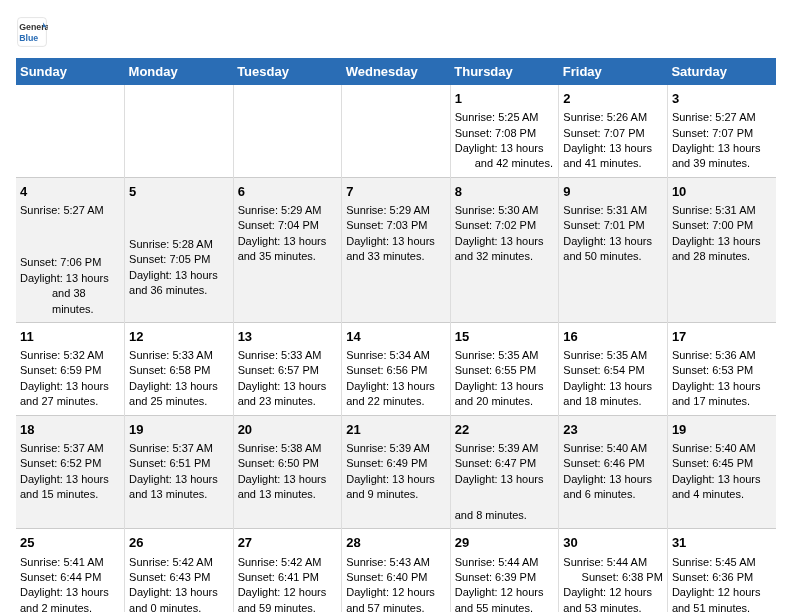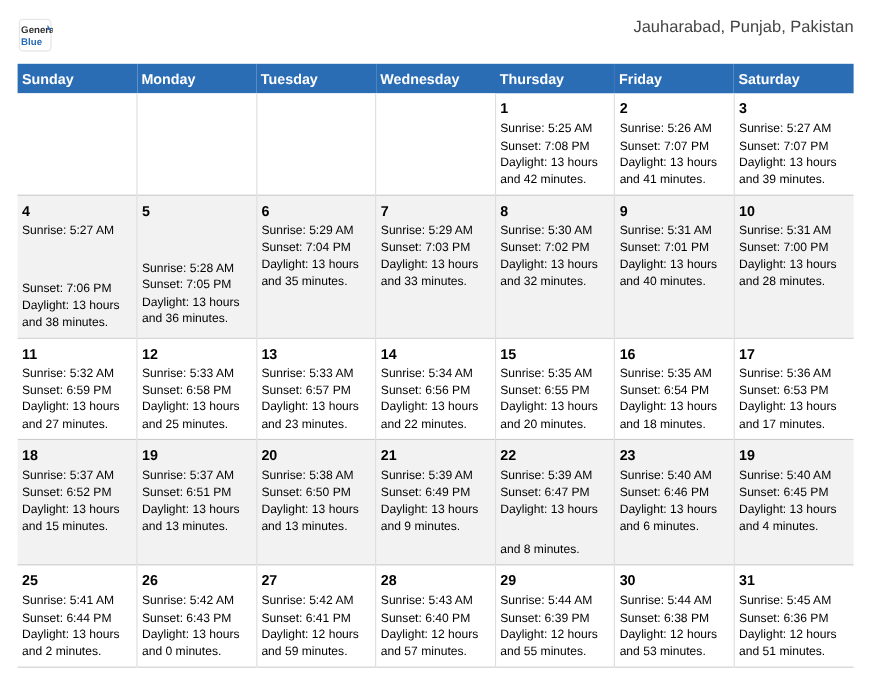--- a/index.html
+++ b/index.html
@@ -88,21 +88,20 @@
 <div class="header">
   <div class="logo">
     <svg class="logo-icon" viewBox="0 0 40 40">
       <rect x="2" y="2" width="36" height="36" rx="4" fill="#fff" stroke="#ddd" stroke-width="1"></rect>
       <text x="4" y="18" font-size="11" font-weight="bold" fill="#333" font-family="Arial">General</text>
       <text x="4" y="31" font-size="11" font-weight="bold" fill="#2a6db5" font-family="Arial">Blue</text>
       <polygon points="34,8 38,14 34,14" fill="#2a6db5"></polygon>
     </svg>
   </div>
   <div class="title-block">
-    <div class="subtitle">Jauharabad, Punjab, Pakistan</div>
   </div>
 </div>
 
 <table>
   <thead>
     <tr id="header-row">
         <th>Sunday</th>
         <th>Monday</th>
         <th>Tuesday</th>
         <th>Wednesday</th>
@@ -115,21 +114,21 @@
   <tr>
         <td class="empty-cell"></td>
         <td class="empty-cell"></td>
         <td class="empty-cell"></td>
         <td class="empty-cell"></td>
         <td>
           <span class="day-num">1</span>
           <span style="display: block;">Sunrise: 5:25 AM</span>
           <span style="display: block;">Sunset: 7:08 PM</span>
           <span style="display: block;">Daylight: 13 hours</span>
-          <span style="display: block;">and 42 minutes.</span>
+          <span style="display: block; margin-left: 20px;">and 42 minutes.</span>
         </td>
         <td>
           <span class="day-num">2</span>
           <span style="display: block;">Sunrise: 5:26 AM</span>
           <span style="display: block;">Sunset: 7:07 PM</span>
           <span style="display: block;">Daylight: 13 hours</span>
           <span style="display: block;">and 41 minutes.</span>
         </td>
         <td>
           <span class="day-num">3</span>
@@ -138,21 +137,21 @@
           <span style="display: block;">Daylight: 13 hours</span>
           <span style="display: block;">and 39 minutes.</span>
         </td>
       </tr>
       <tr>
         <td>
           <span class="day-num">4</span>
           <span style="display: block;">Sunrise: 5:27 AM</span>
           <span style="display: block; margin-top: 37px;">Sunset: 7:06 PM</span>
           <span style="display: block;">Daylight: 13 hours</span>
-          <span style="display: block;">and 38 minutes.</span>
+          <span style="display: block; margin-left: 32px;">and 38 minutes.</span>
         </td>
         <td>
           <span class="day-num">5</span>
           <span style="display: block; margin-top: 36px;">Sunrise: 5:28 AM</span>
           <span style="display: block;">Sunset: 7:05 PM</span>
           <span style="display: block;">Daylight: 13 hours</span>
           <span style="display: block;">and 36 minutes.</span>
         </td>
         <td>
           <span class="day-num">6</span>
@@ -173,21 +172,21 @@
           <span style="display: block;">Sunrise: 5:30 AM</span>
           <span style="display: block;">Sunset: 7:02 PM</span>
           <span style="display: block;">Daylight: 13 hours</span>
           <span style="display: block;">and 32 minutes.</span>
         </td>
         <td>
           <span class="day-num">9</span>
           <span style="display: block;">Sunrise: 5:31 AM</span>
           <span style="display: block;">Sunset: 7:01 PM</span>
           <span style="display: block;">Daylight: 13 hours</span>
-          <span style="display: block;">and 40 minutes.</span>
+          <span style="display: block;">and 50 minutes.</span>
         </td>
         <td>
           <span class="day-num">10</span>
           <span style="display: block;">Sunrise: 5:31 AM</span>
           <span style="display: block;">Sunset: 7:00 PM</span>
           <span style="display: block;">Daylight: 13 hours</span>
           <span style="display: block;">and 28 minutes.</span>
         </td>
       </tr>
       <tr>
@@ -324,21 +323,21 @@
         <td>
           <span class="day-num">29</span>
           <span style="display: block;">Sunrise: 5:44 AM</span>
           <span style="display: block;">Sunset: 6:39 PM</span>
           <span style="display: block;">Daylight: 12 hours</span>
           <span style="display: block;">and 55 minutes.</span>
         </td>
         <td>
           <span class="day-num">30</span>
           <span style="display: block;">Sunrise: 5:44 AM</span>
-          <span style="display: block;">Sunset: 6:38 PM</span>
+          <span style="display: block; text-align: right;">Sunset: 6:38 PM</span>
           <span style="display: block;">Daylight: 12 hours</span>
           <span style="display: block;">and 53 minutes.</span>
         </td>
         <td>
           <span class="day-num">31</span>
           <span style="display: block;">Sunrise: 5:45 AM</span>
           <span style="display: block;">Sunset: 6:36 PM</span>
           <span style="display: block;">Daylight: 12 hours</span>
           <span style="display: block;">and 51 minutes.</span>
         </td>

